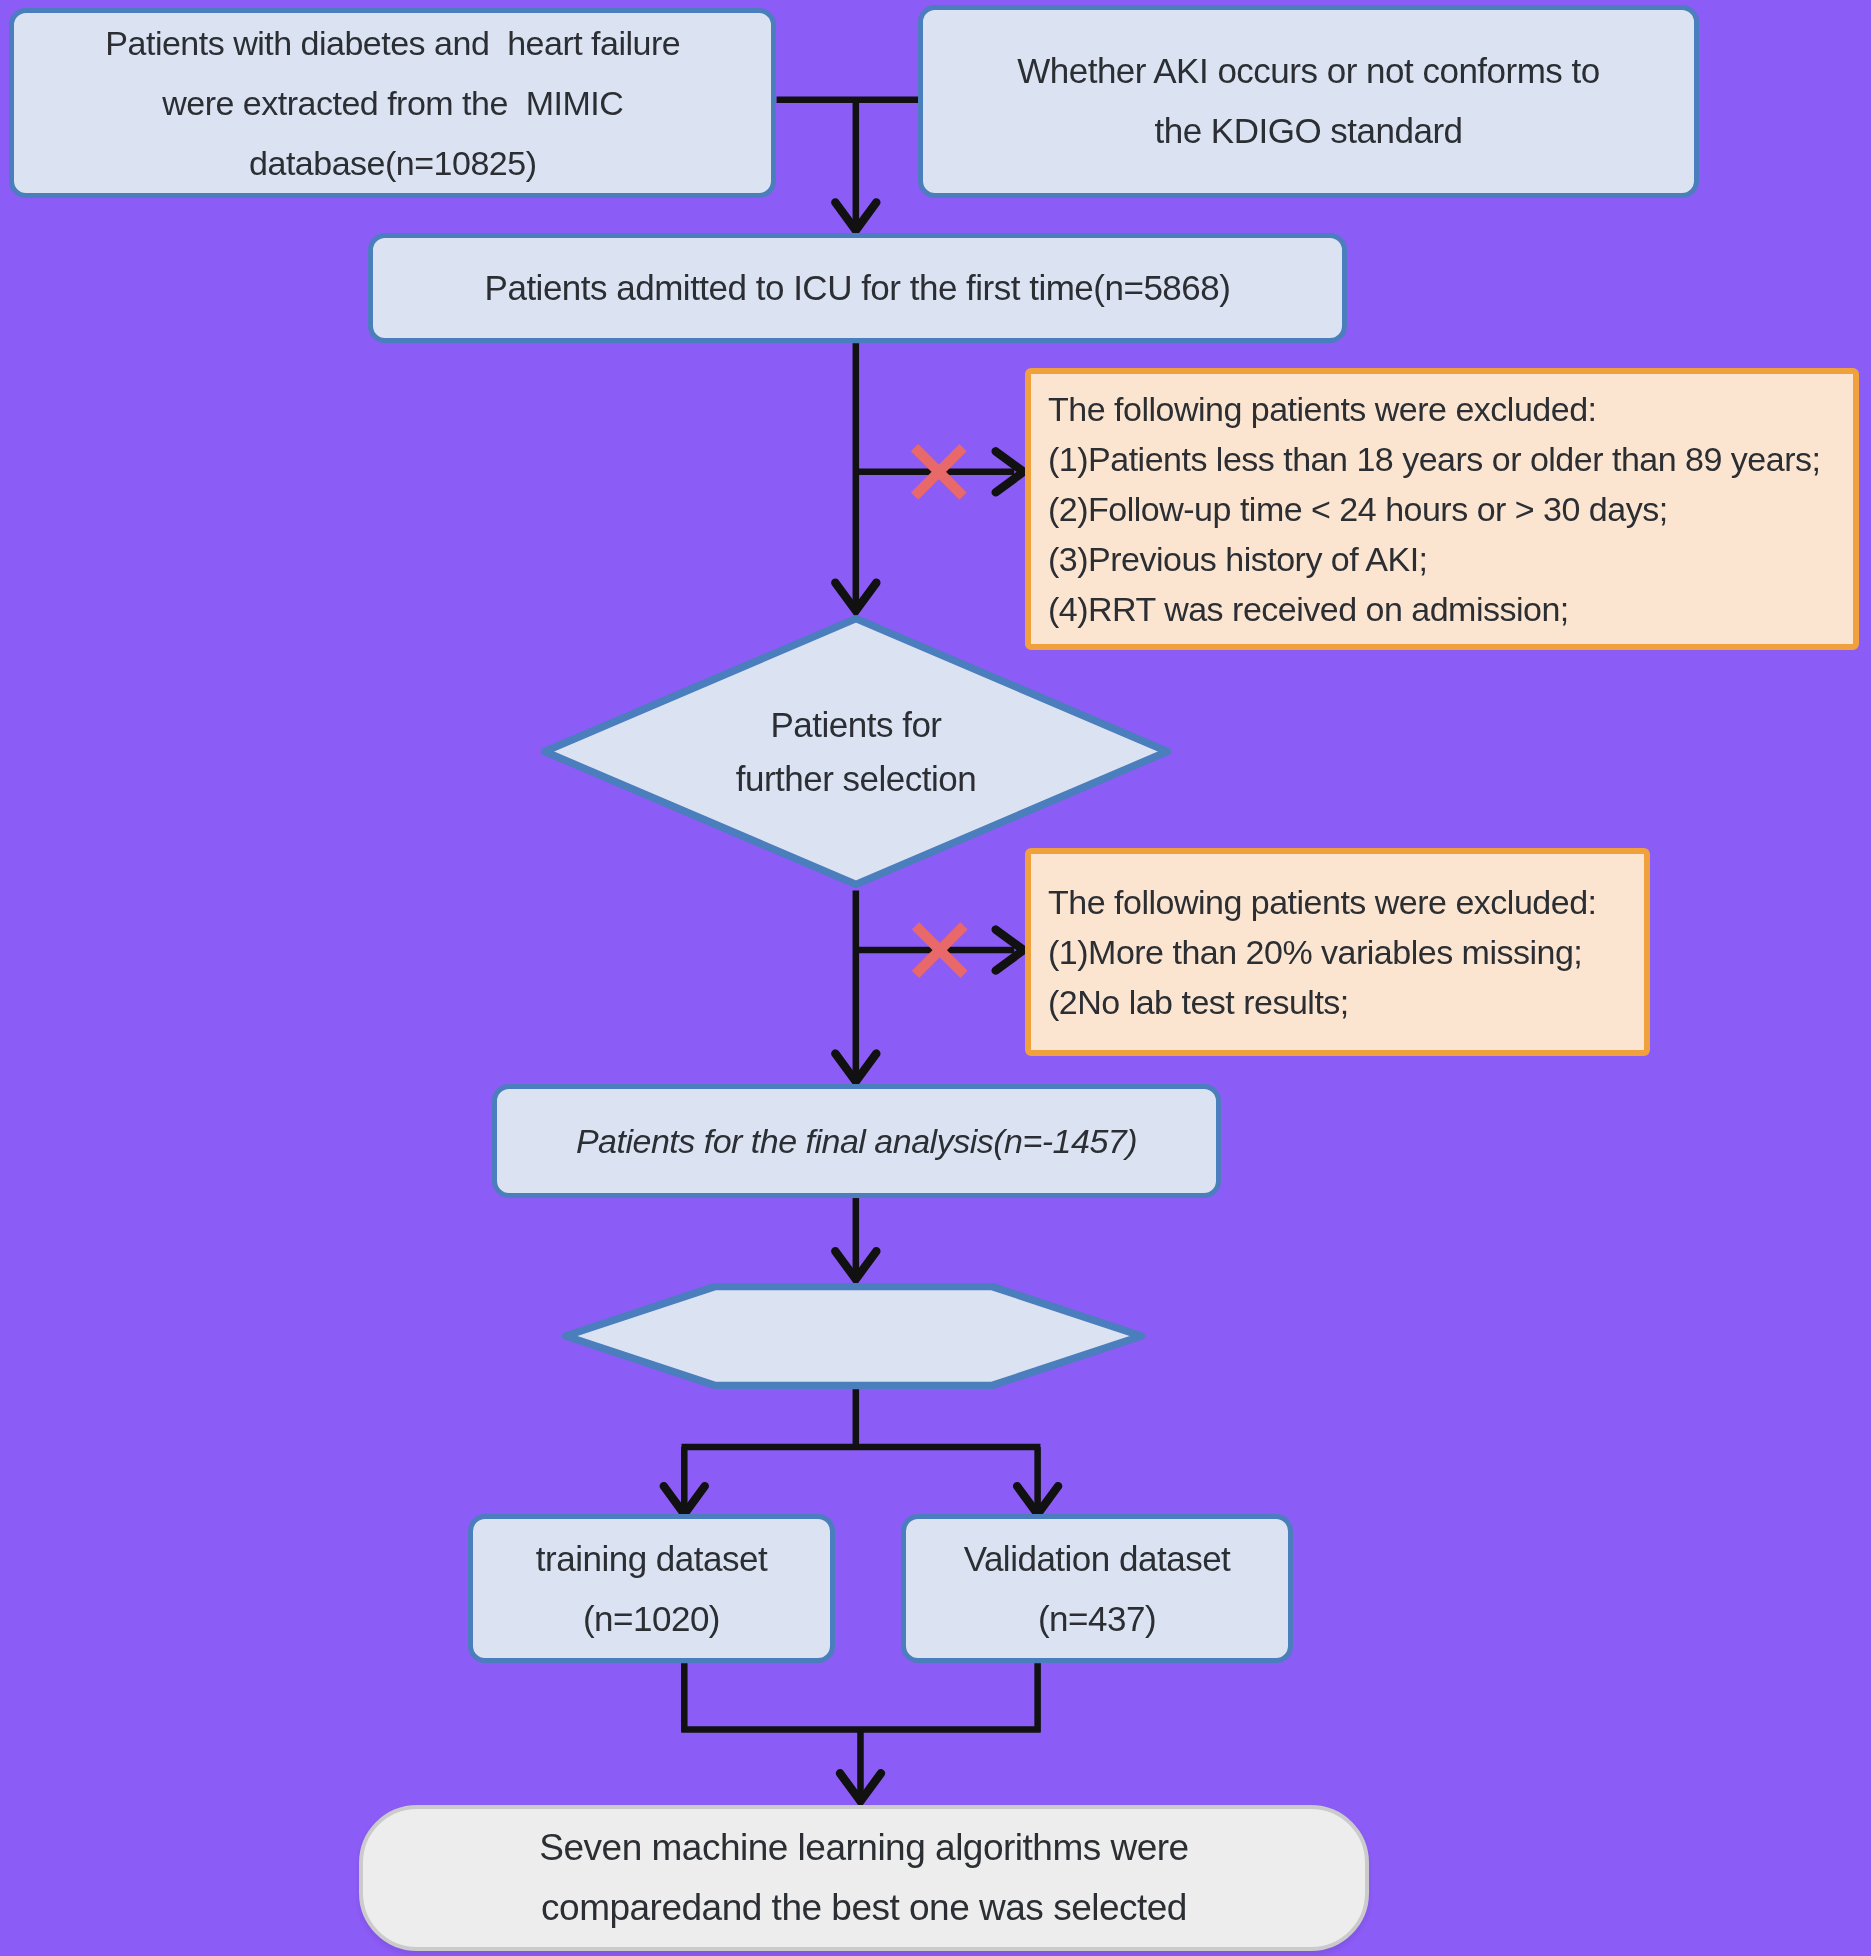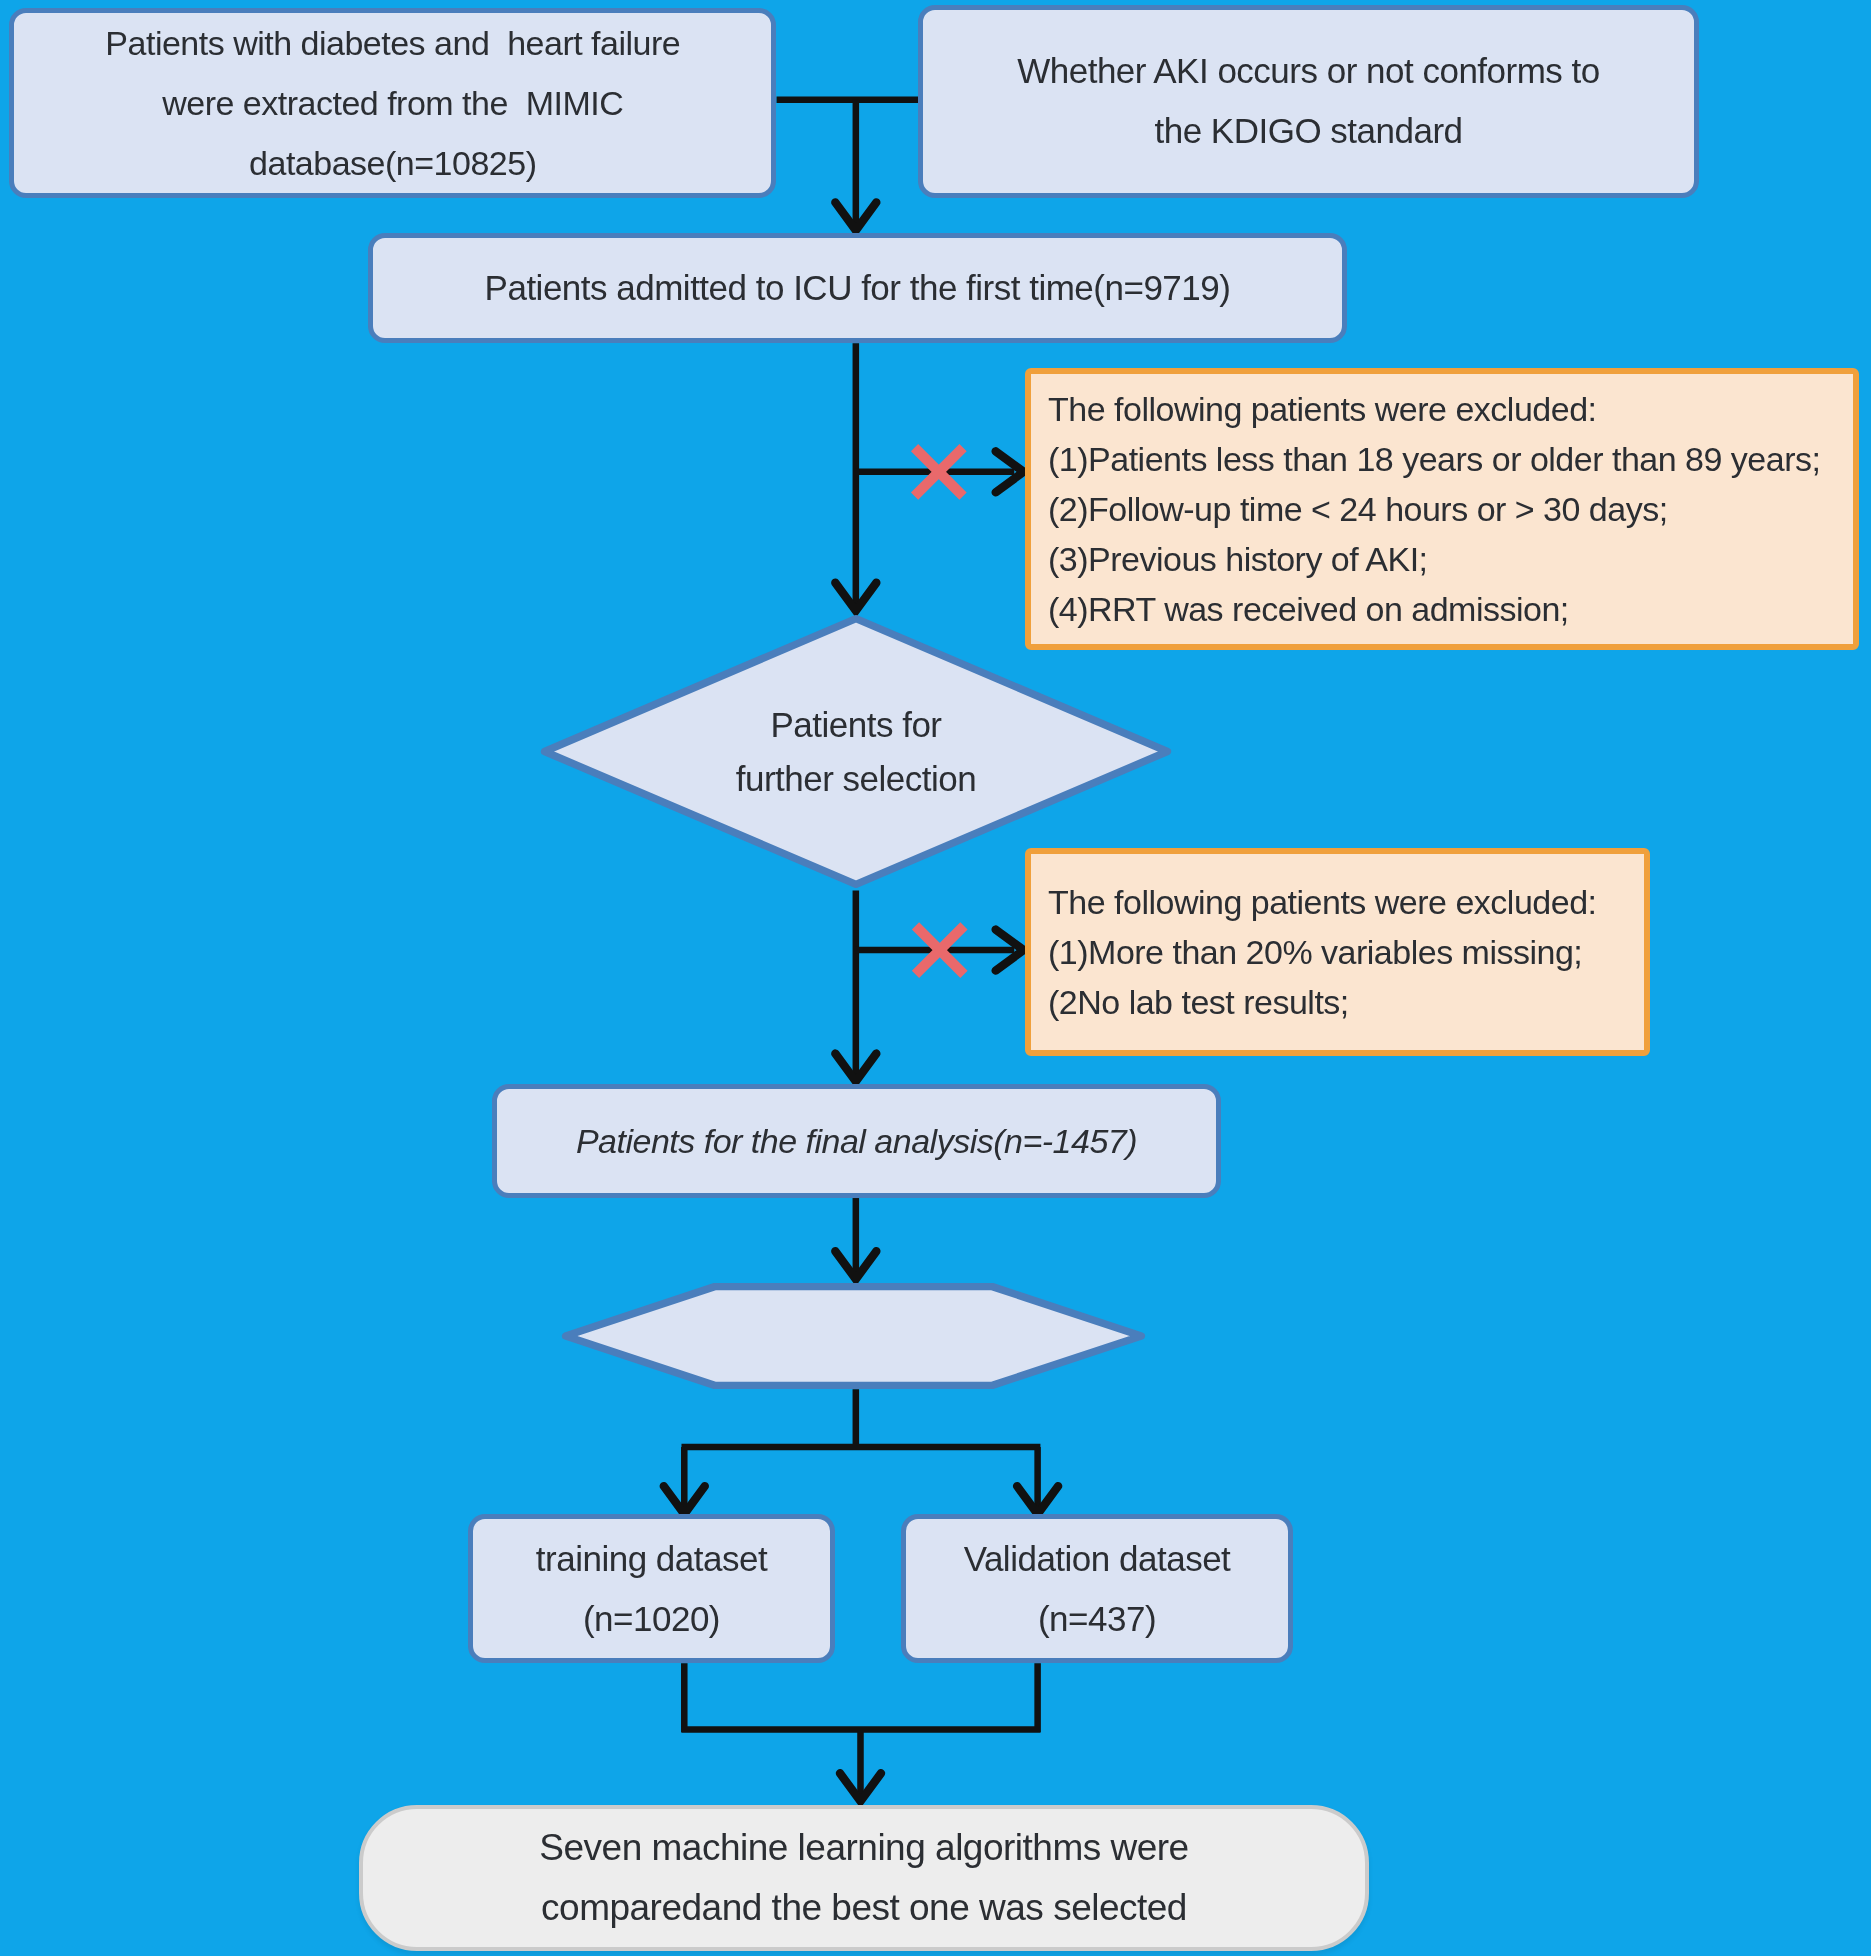--- a/index.html
+++ b/index.html
@@ -1,20 +1,20 @@
 <!DOCTYPE html>
 <html style="font-size:15px"><head>
 <meta charset="utf-8">
 <style>
   html, body { margin: 0; padding: 0; background: #ffffff; }
   .canvas {
     position: relative;
     width: 1872px;
     height: 1957px;
-    background: #0ea5e9;
+    background: #8b5cf6;
     font-family: "Liberation Sans", "DejaVu Sans", sans-serif;
     color: #2b2e33;
     overflow: hidden;
   }
   .connectors {
     position: absolute;
     left: 0; top: 0;
     width: 1872px; height: 1957px;
     pointer-events: none;
   }
@@ -114,21 +114,21 @@
 were extracted from the  MIMIC
 database(n=10825)</span>
   </div>
 
   <div class="node blue fs38tall" style="left:918px; top:4.7px; width:781px; height:193px;">
     <span class="node-text">Whether AKI occurs or not conforms to
 the KDIGO standard</span>
   </div>
 
   <div class="node blue" style="left:368px; top:233px; width:979px; height:110px;">
-    <span class="node-text">Patients admitted to ICU for the first time(n=9719)</span>
+    <span class="node-text">Patients admitted to ICU for the first time(n=5868)</span>
   </div>
 
   <div class="node orange" style="left:1025px; top:368px; width:834px; height:282px;">
     <span class="node-text">The following patients were excluded:
 (1)Patients less than 18 years or older than 89 years;
 (2)Follow-up time &lt; 24 hours or &gt; 30 days;
 (3)Previous history of AKI;
 (4)RRT was received on admission;</span>
   </div>
 

